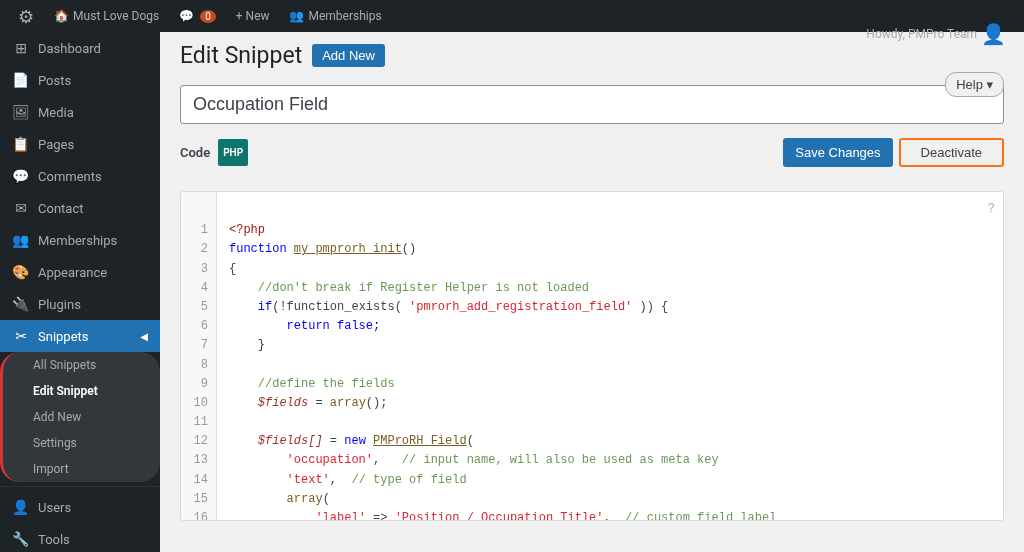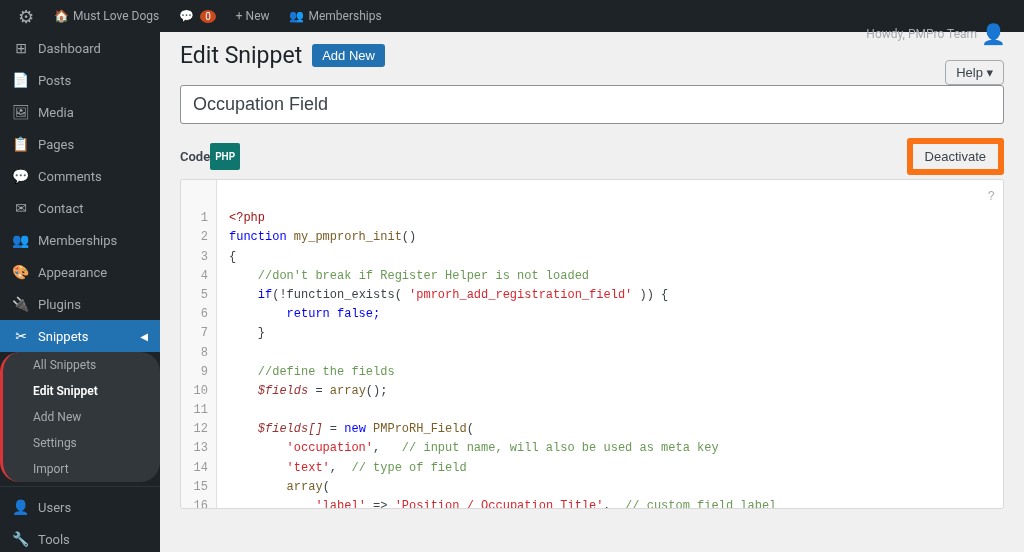--- a/index.html
+++ b/index.html
@@ -69,68 +69,68 @@
     .page-header { display: flex; align-items: center; gap: 10px; margin-bottom: 16px; }
     .page-title { font-size: 23px; font-weight: 400; color: #1d2327; }
     .btn-add-new {
       background: #2271b1; color: #fff; border: none;
       padding: 4px 10px; border-radius: 3px; font-size: 13px; cursor: pointer;
     }
 
     
     .help-btn {
       background: #f0f0f1; border: 1px solid #a7aaad; color: #3c434a;
-      padding: 4px 10px; border-radius: 4px; font-size: 13px; cursor: pointer;
-      position: absolute; right: 20px; top: 28px;
+      padding: 4px 10px; border-radius: 11px; font-size: 13px; cursor: pointer;
+      position: absolute; right: 20px; top: 40px;
     }
 
     
     .snippet-name-input {
       width: 100%; border: 1px solid #8c9196; border-radius: 3px;
       padding: 8px 12px; font-size: 18px; color: #3c434a;
       background: #fff; outline: none; margin-bottom: 14px;
     }
 
     
     .code-header {
-      display: flex; align-items: center; margin-bottom: 4px;
+      display: flex; align-items: center; gap: 8px; margin-bottom: 24px;
     }
     .code-label { font-weight: 600; font-size: 13px; }
     .php-badge {
       background: #0f766e; color: #fff; font-size: 10px;
       padding: 8px 5px; border-radius: 2px; font-weight: 600;
     }
     .code-actions { margin-left: auto; display: flex; gap: 6px; }
     .btn-save {
       background: #2271b1; color: #fff; border: none;
       padding: 5px 12px; border-radius: 3px; font-size: 13px; cursor: pointer;
     }
     .btn-deactivate {
-      background: #f0f0f1; color: #3c434a; border: 6px solid #f97316;
-      padding: 5px 12px; border-radius: 3px; font-size: 13px; cursor: pointer;
+      background: #f0f0f1; color: #3c434a; border: 2px solid #f97316;
+      padding: 5px 20px; border-radius: 3px; font-size: 13px; cursor: pointer;
     }
 
     
     .code-editor {
       background: #fff; border: 1px solid #d9d9d9; border-radius: 3px;
       font-family: "Courier New", Courier, monospace; font-size: 12px;
       line-height: 1.6; overflow: auto; max-height: 330px;
       position: relative;
     }
     .code-editor-inner { display: flex; }
     .line-numbers {
       background: #f8f8f8; border-right: 1px solid #e0e0e0;
       padding: 10px 8px; text-align: right; color: #999;
       user-select: none; min-width: 36px;
     }
     .line-numbers div { line-height: 1.6; font-size: 12px; }
     .code-content { padding: 10px 12px; flex: 1; white-space: pre; }
     .php-tag { color: #a31515; }
     .kw-function { color: #0000ff; }
-    .fn-name { color: #795e26; }
+    .fn-name { color: #795e26; text-decoration: underline; }
     .kw-return { color: #0000ff; }
     .kw-if { color: #0000ff; }
     .str { color: #d7262e; }
     .comment { color: #6a9955; }
     .var { color: #9b2f2f; font-style: italic; }
     .kw-new { color: #0000ff; }
     .kw-array { color: #795e26; }
     .punct { color: #3c434a; }
 
     
@@ -245,20 +245,21 @@
       </div>
 
       
       <input type="text" class="snippet-name-input" value="Occupation Field" style="">
 
       
       <div class="code-header">
         <span class="code-label">Code</span>
         <span class="php-badge">PHP</span>
         <div class="code-actions">
+          <button class="btn-save">Save Changes</button>
           <button class="btn-deactivate">Deactivate</button>
         </div>
       </div>
 
       
       <div class="code-editor">
         <div class="qmark">?</div>
         <div class="code-editor-inner">
           <div class="line-numbers">
             <div>&nbsp;</div>

